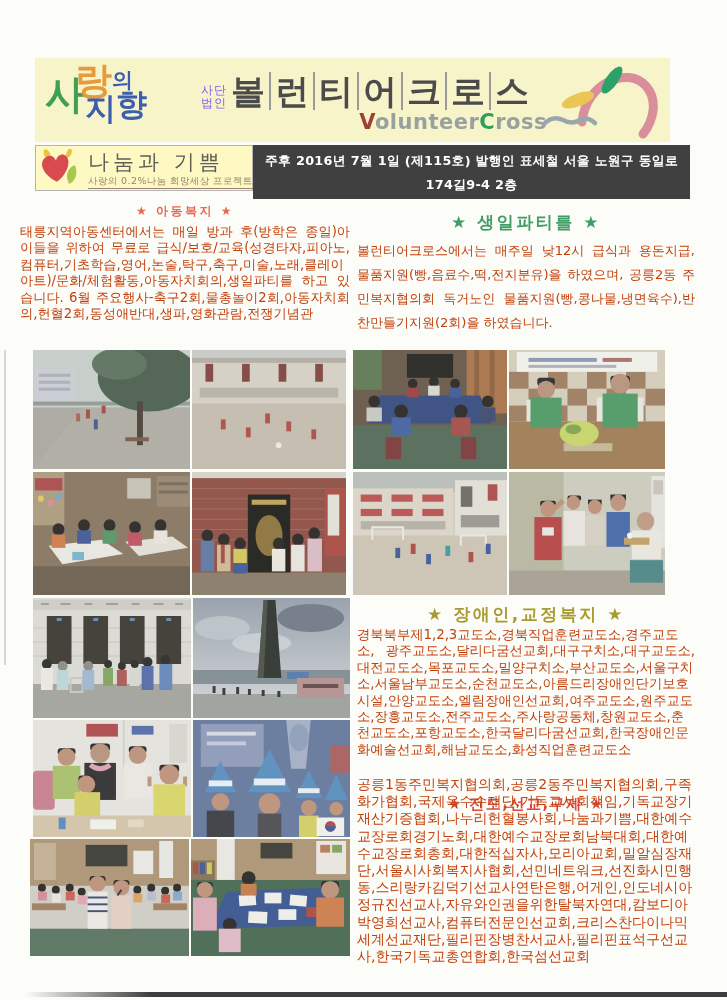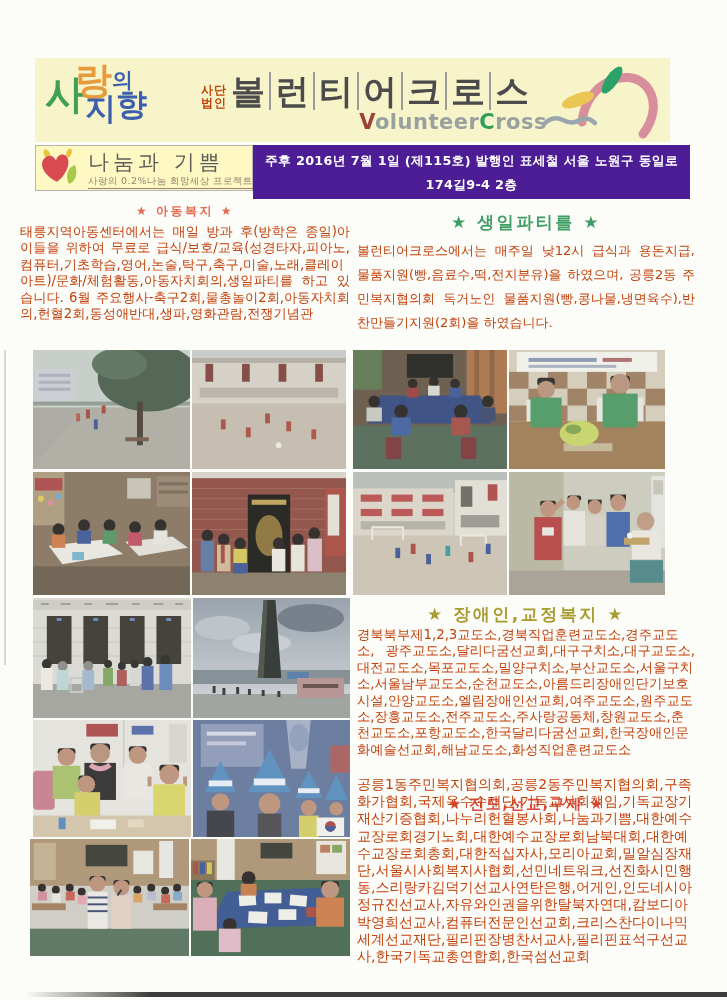--- a/index.html
+++ b/index.html
@@ -10,33 +10,33 @@
   }
   
   .banner{position:absolute;left:35px;top:58px;width:635px;height:84px;background:#f8f4c9;}
   .logo{position:absolute;left:10px;top:4px;width:155px;height:76px;}
   .logo span{position:absolute;font-weight:bold;line-height:1;}
   .lc1{left:0;top:12px;font-size:40px;color:#3fa054;}
   .lc2{left:30px;top:0;font-size:37px;color:#e59b3c;}
   .lc3{left:67px;top:8px;font-size:21px;color:#3b5fae;}
   .lc4{left:40px;top:31px;font-size:31px;color:#3b5fae;}
   .lc5{left:71px;top:27px;font-size:31px;color:#3b5fae;}
-  .orgtype{position:absolute;left:166px;top:26px;font-size:12px;font-weight:bold;color:#c2410c;line-height:13px;letter-spacing:1px;}
+  .orgtype{position:absolute;left:166px;top:26px;font-size:12px;font-weight:normal;color:#8b5cf6;line-height:13px;letter-spacing:1px;}
   .title-kr{position:absolute;left:196px;top:13px;display:flex;align-items:center;}
   .title-kr b{font-size:34px;font-weight:bold;color:#4b4b4b;line-height:40px;}
   .title-kr i.vbar{display:inline-block;width:2px;height:38px;background:#9a9a9a;margin:0 4px;}
   .title-en{position:absolute;left:300px;top:52px;width:212px;text-align:right;font-size:21px;font-weight:bold;letter-spacing:.5px;}
   .en-v{color:#9e4136;} .en-c{color:#2f9e5b;} .en-rest{color:#98a0a0;}
   .apple{position:absolute;left:505px;top:2px;width:128px;height:80px;}
   
   .sharebox{position:absolute;left:35px;top:145px;width:216px;height:44px;background:#fef9c3;border:1.5px solid #b4b4b0;text-align:center;}
   .sharebox .heart{position:absolute;left:3px;top:2px;width:42px;height:38px;}
   .share-title{position:absolute;left:52px;top:2px;font-size:21px;color:#5c5c58;letter-spacing:4px;font-weight:500;white-space:nowrap;}
   .share-sub{position:absolute;left:52px;top:29px;font-size:9.5px;color:#9a8272;border-bottom:1px solid #9a8272;letter-spacing:.4px;white-space:nowrap;}
-  .infobox{position:absolute;left:253px;top:145px;width:437px;height:54px;background:#4c1d95;color:#ffffff;
+  .infobox{position:absolute;left:253px;top:145px;width:437px;height:54px;background:#404040;color:#ffffff;
     font-size:12.8px;font-weight:bold;text-align:center;letter-spacing:.3px;}
   .infobox div{line-height:24px;margin-top:0;}
   .infobox .l1{padding-top:4px;}
   
   .sec-title{position:absolute;text-align:center;font-weight:bold;letter-spacing:2.5px;white-space:nowrap;}
   .t-children{left:20px;top:203px;width:330px;font-size:12px;color:#e4694f;}
   .t-seniors{left:357px;top:211px;width:338px;font-size:17px;color:#3f9e63;}
   .t-disabled{left:357px;top:603px;width:338px;font-size:17px;color:#a89b2f;}
   .t-mission{left:357px;top:755px;width:338px;font-size:15px;color:#d94b43;letter-spacing:1.5px;margin-top:40px;}
   .sec-body{position:absolute;color:#c2410c;text-align:justify;word-break:break-all;}

